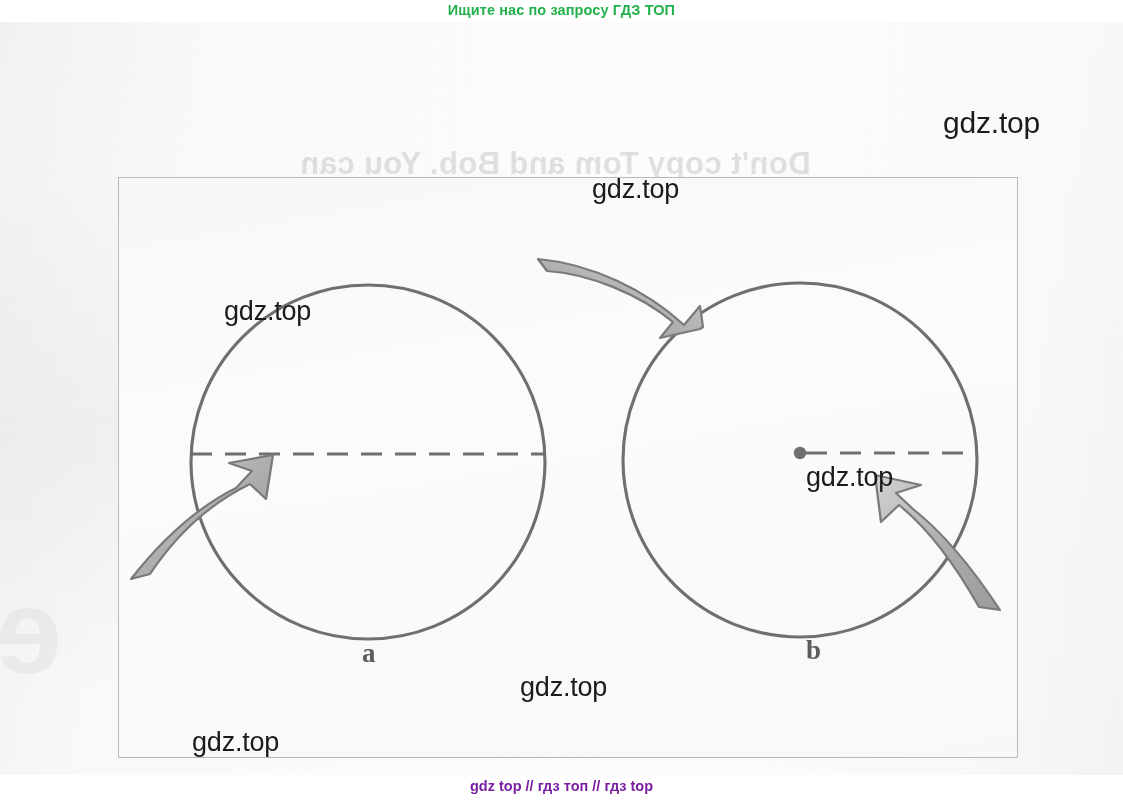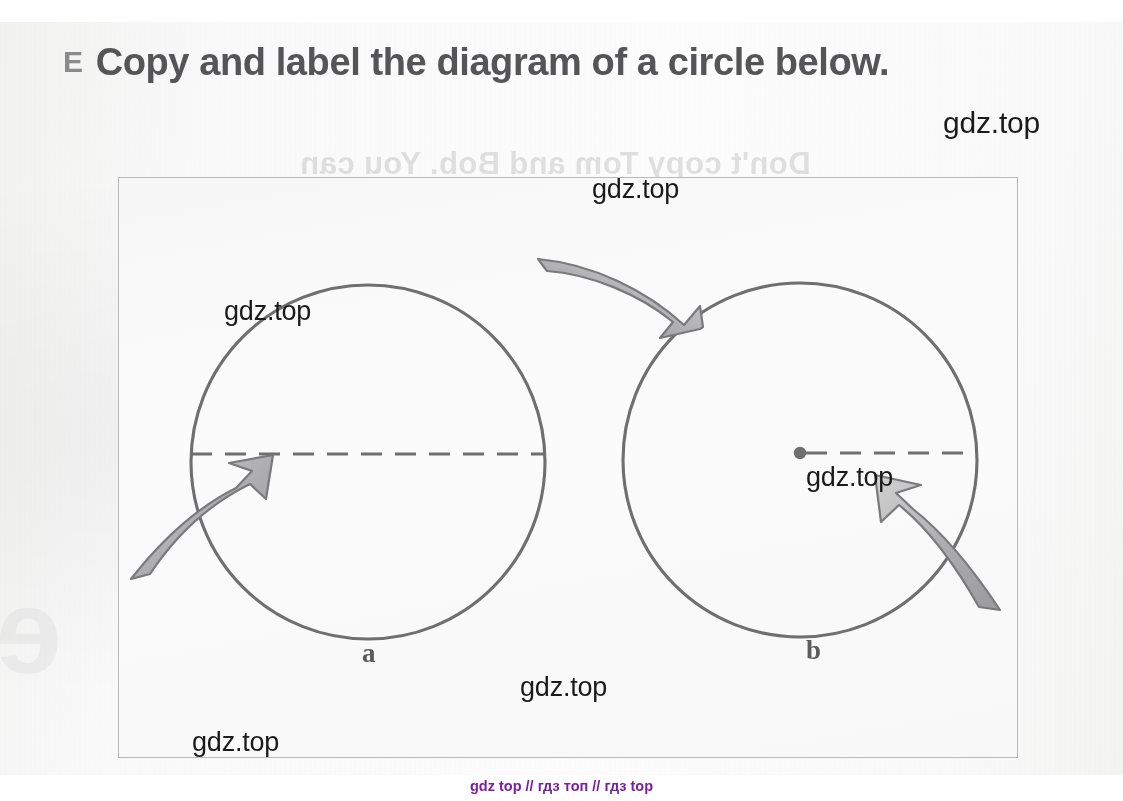--- a/index.html
+++ b/index.html
@@ -154,34 +154,32 @@
   #wm-3 { left: 224px; top: 226px; }
   #wm-4 { left: 806px; top: 392px; }
   #wm-5 { left: 520px; top: 602px; }
   #wm-6 { left: 192px; top: 657px; }
 </style>
 </head>
 <body>
 
 <div id="page">
 
+  <div id="promo-top">Ищите нас по запросу ГДЗ ТОП</div>
 
   <div id="scan">
     <div id="grain"></div>
 
     <div class="showthrough" id="st-line1">Don't copy Tom and Bob. You can</div>
     <div class="showthrough" id="st-line2">get into trouble or be arrested.</div>
     <div class="showthrough" id="st-mid-text">to label the circle</div>
     <div class="showthrough" id="st-mid-text2">parts below</div>
     <div class="showthrough" id="st-big-w">W</div>
     <div class="showthrough" id="st-big-e">e</div>
 
-    <div id="heading">
-      <span class="letter">E</span><span>Copy and label the diagram of a circle below.</span>
-    </div>
 
     <div id="diagram-frame"></div>
 
     <svg id="drawing" viewBox="0 0 1123 753">
       <defs>
         <linearGradient id="arrowgrad" x1="0" y1="0" x2="1" y2="1">
           <stop offset="0%" stop-color="#d2d2d3"></stop>
           <stop offset="55%" stop-color="#acacae"></stop>
           <stop offset="100%" stop-color="#9b9b9d"></stop>
         </linearGradient>

